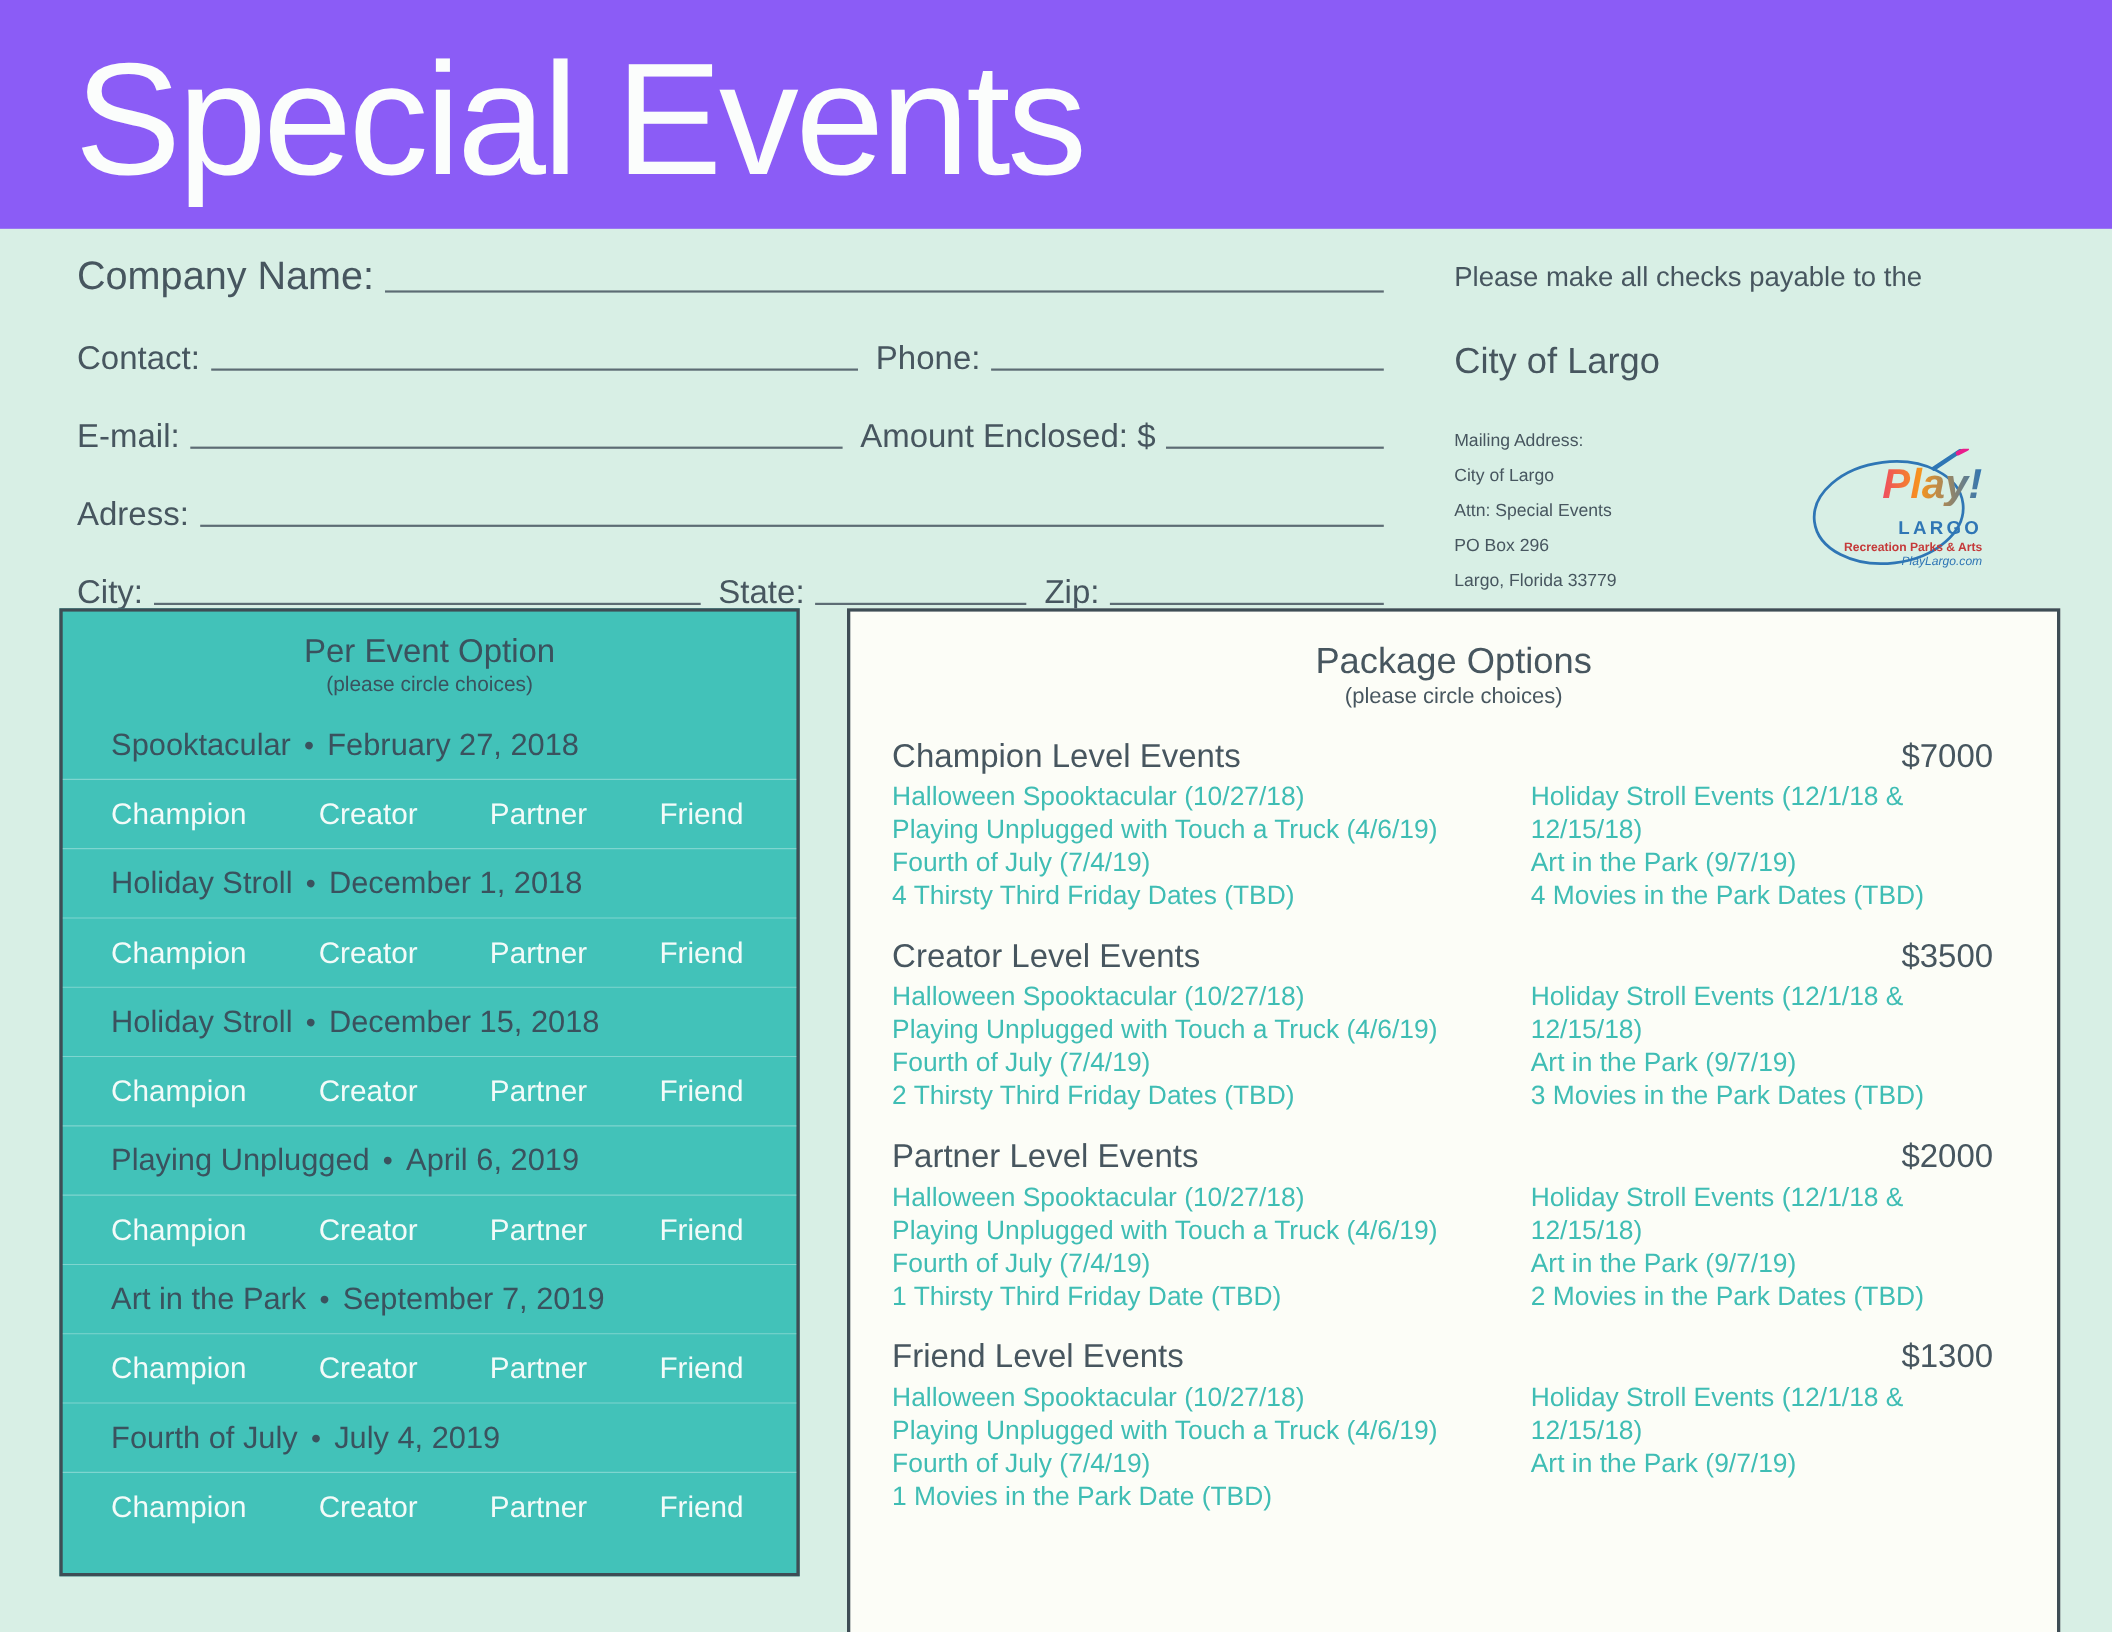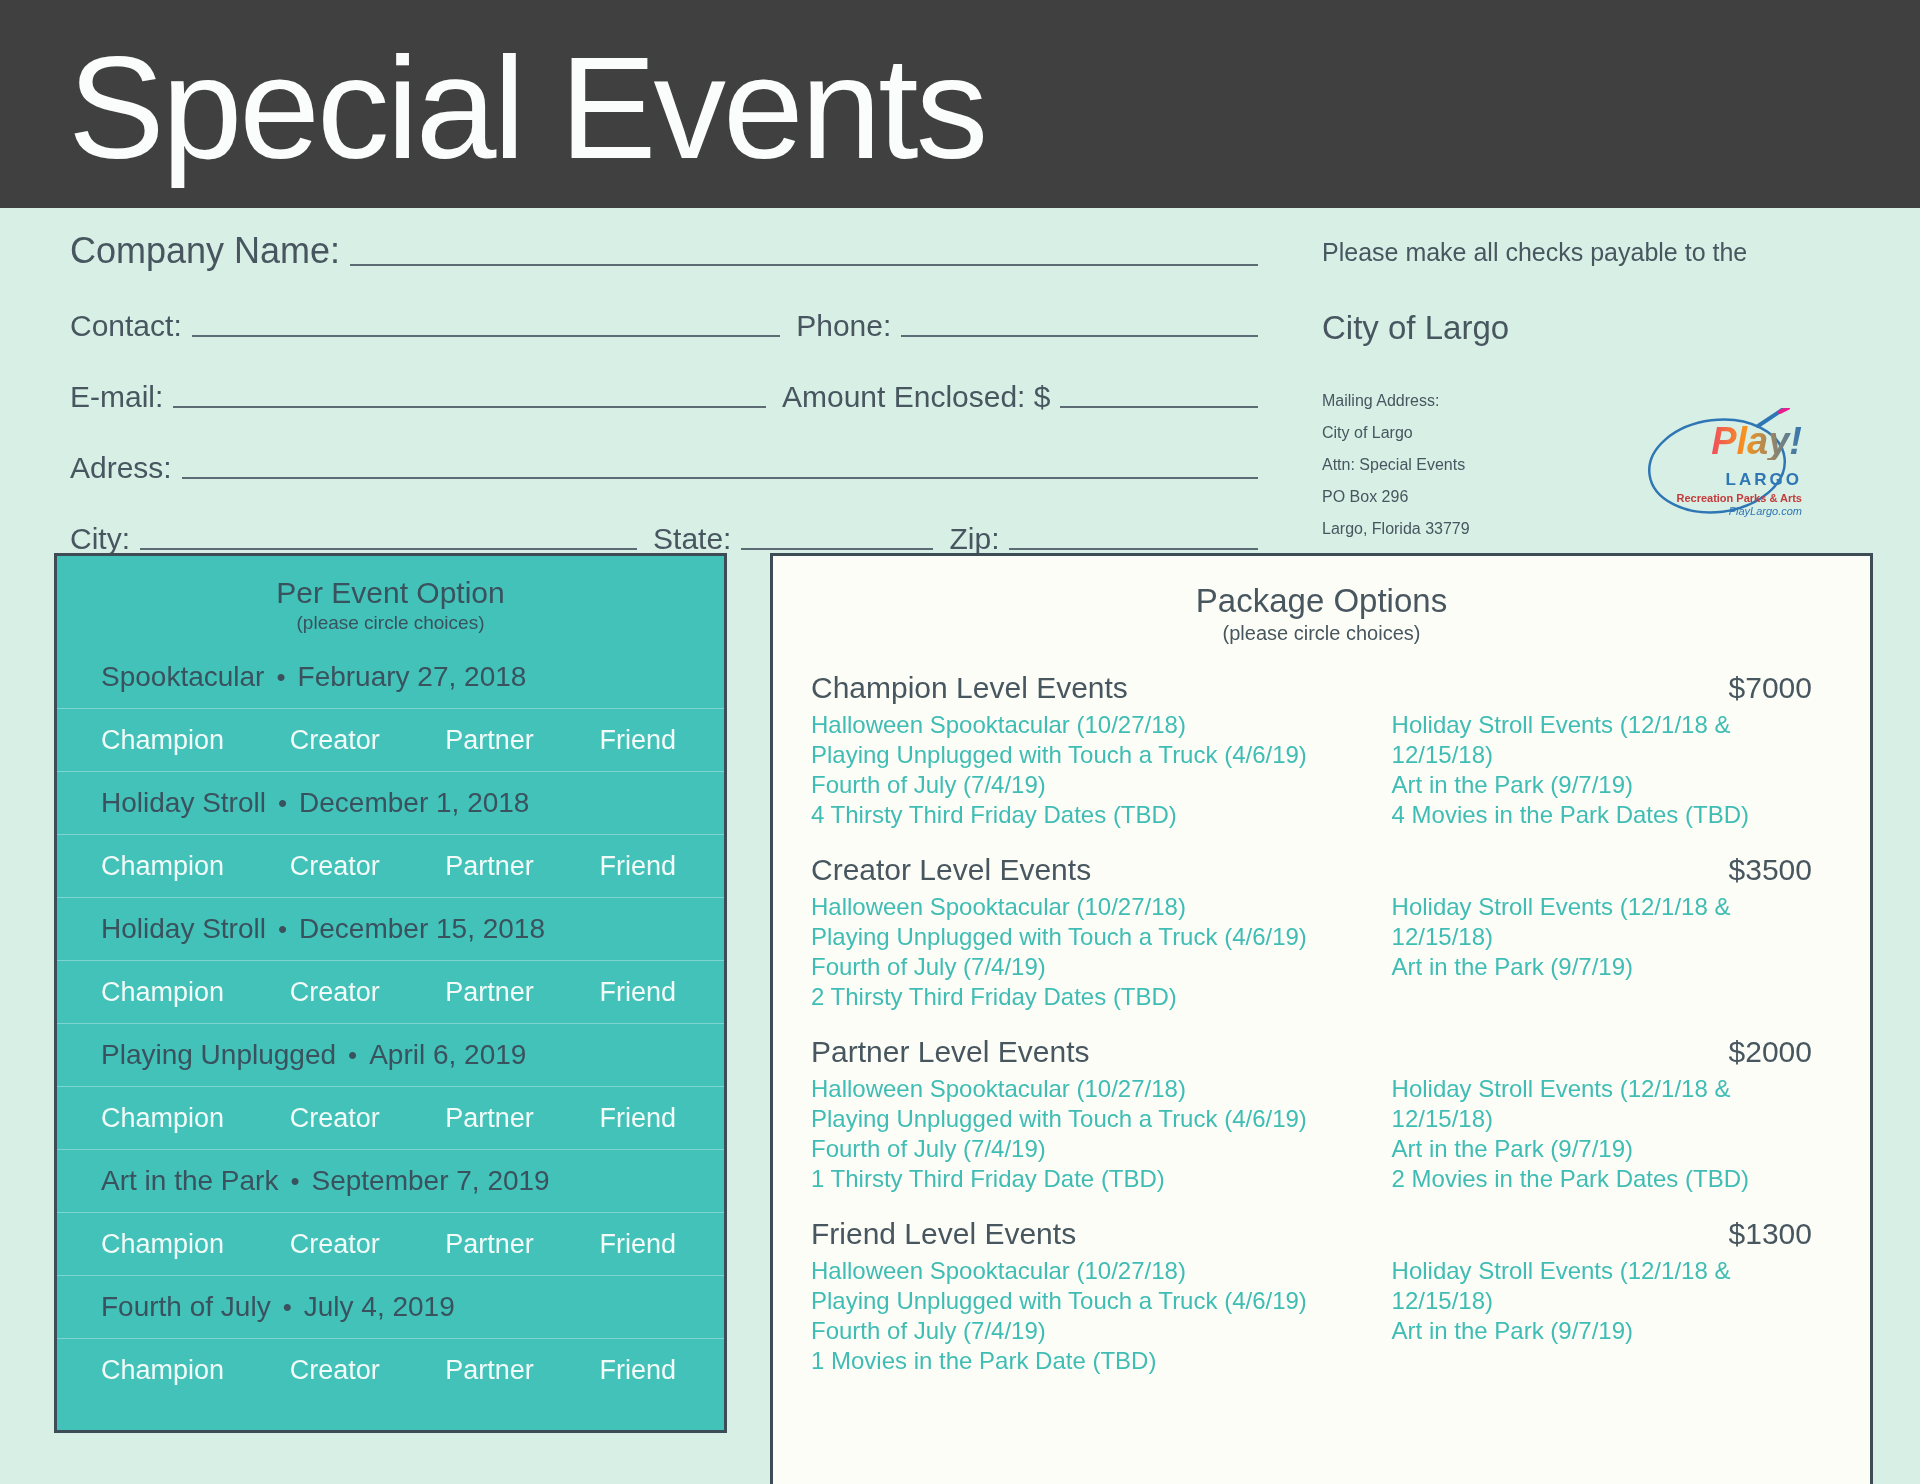--- a/index.html
+++ b/index.html
@@ -9,21 +9,21 @@
     background:#d8efe5;
     color:#47565f;
     position:relative;
     overflow:hidden;
   }
   .page { position:absolute; inset:0; width:1920px; height:1484px; }
 
   
   .hdr {
     position:absolute; left:0; top:0; width:1920px; height:208px;
-    background:#404040; display:flex; align-items:center;
+    background:#8b5cf6; display:flex; align-items:center;
   }
   .hdr h1 {
     padding-left:68px; color:#fbfdfc; font-size:145px; font-weight:400;
     letter-spacing:-3px; line-height:1; padding-top:8px;
   }
 
   
   .form-area { position:absolute; left:70px; top:226px; width:1188px; }
   .frow { display:flex; align-items:flex-end; height:48px; margin-bottom:23px; }
   .flabel { font-size:30px; color:#47565f; white-space:nowrap; padding-bottom:2px; }
@@ -315,20 +315,21 @@
         <div class="pk-cols">
           <div class="pk-col1">
             <div class="pk-item">Halloween Spooktacular (10/27/18)</div>
             <div class="pk-item">Playing Unplugged with Touch a Truck (4/6/19)</div>
             <div class="pk-item">Fourth of July (7/4/19)</div>
             <div class="pk-item">2 Thirsty Third Friday Dates (TBD)</div>
           </div>
           <div class="pk-col2">
             <div class="pk-item">Holiday Stroll Events (12/1/18 &amp; 12/15/18)</div>
             <div class="pk-item">Art in the Park (9/7/19)</div>
+            <div class="pk-item">3 Movies in the Park Dates (TBD)</div>
           </div>
         </div>
       </div>
 
       <div class="pk-level">
         <div class="pk-head">
           <span class="pk-name">Partner Level Events</span>
           <span class="pk-price">$2000</span>
         </div>
         <div class="pk-cols">

